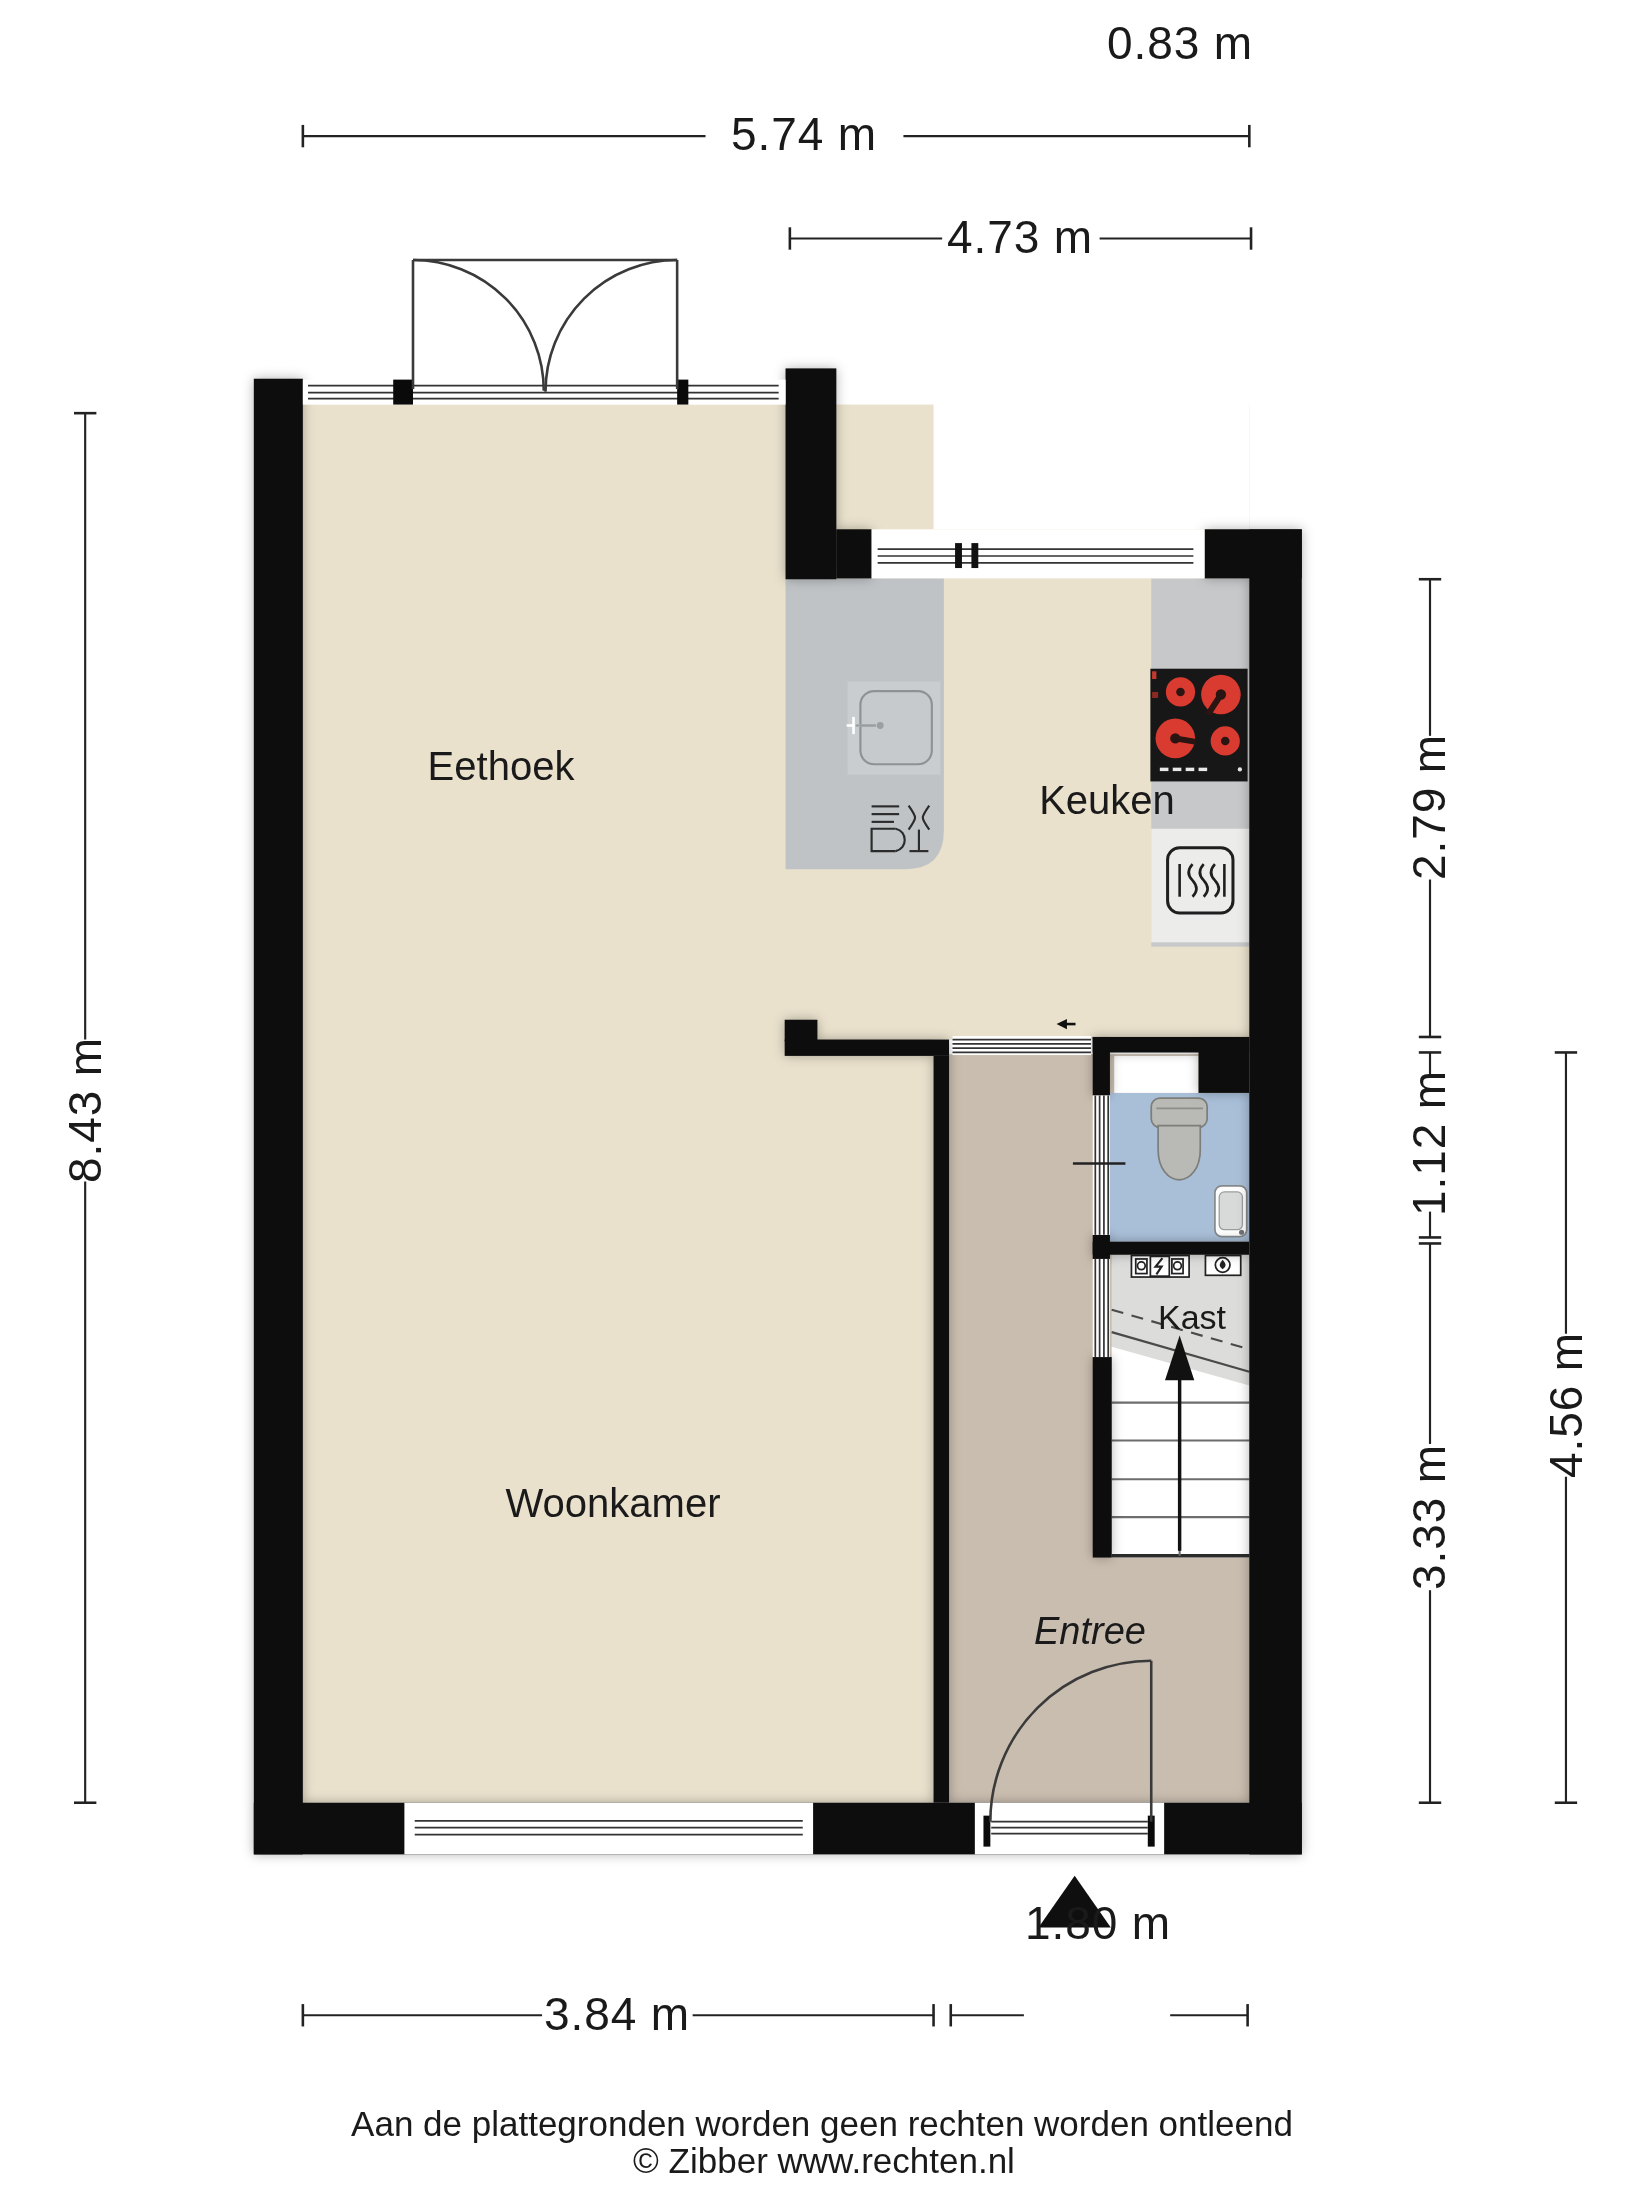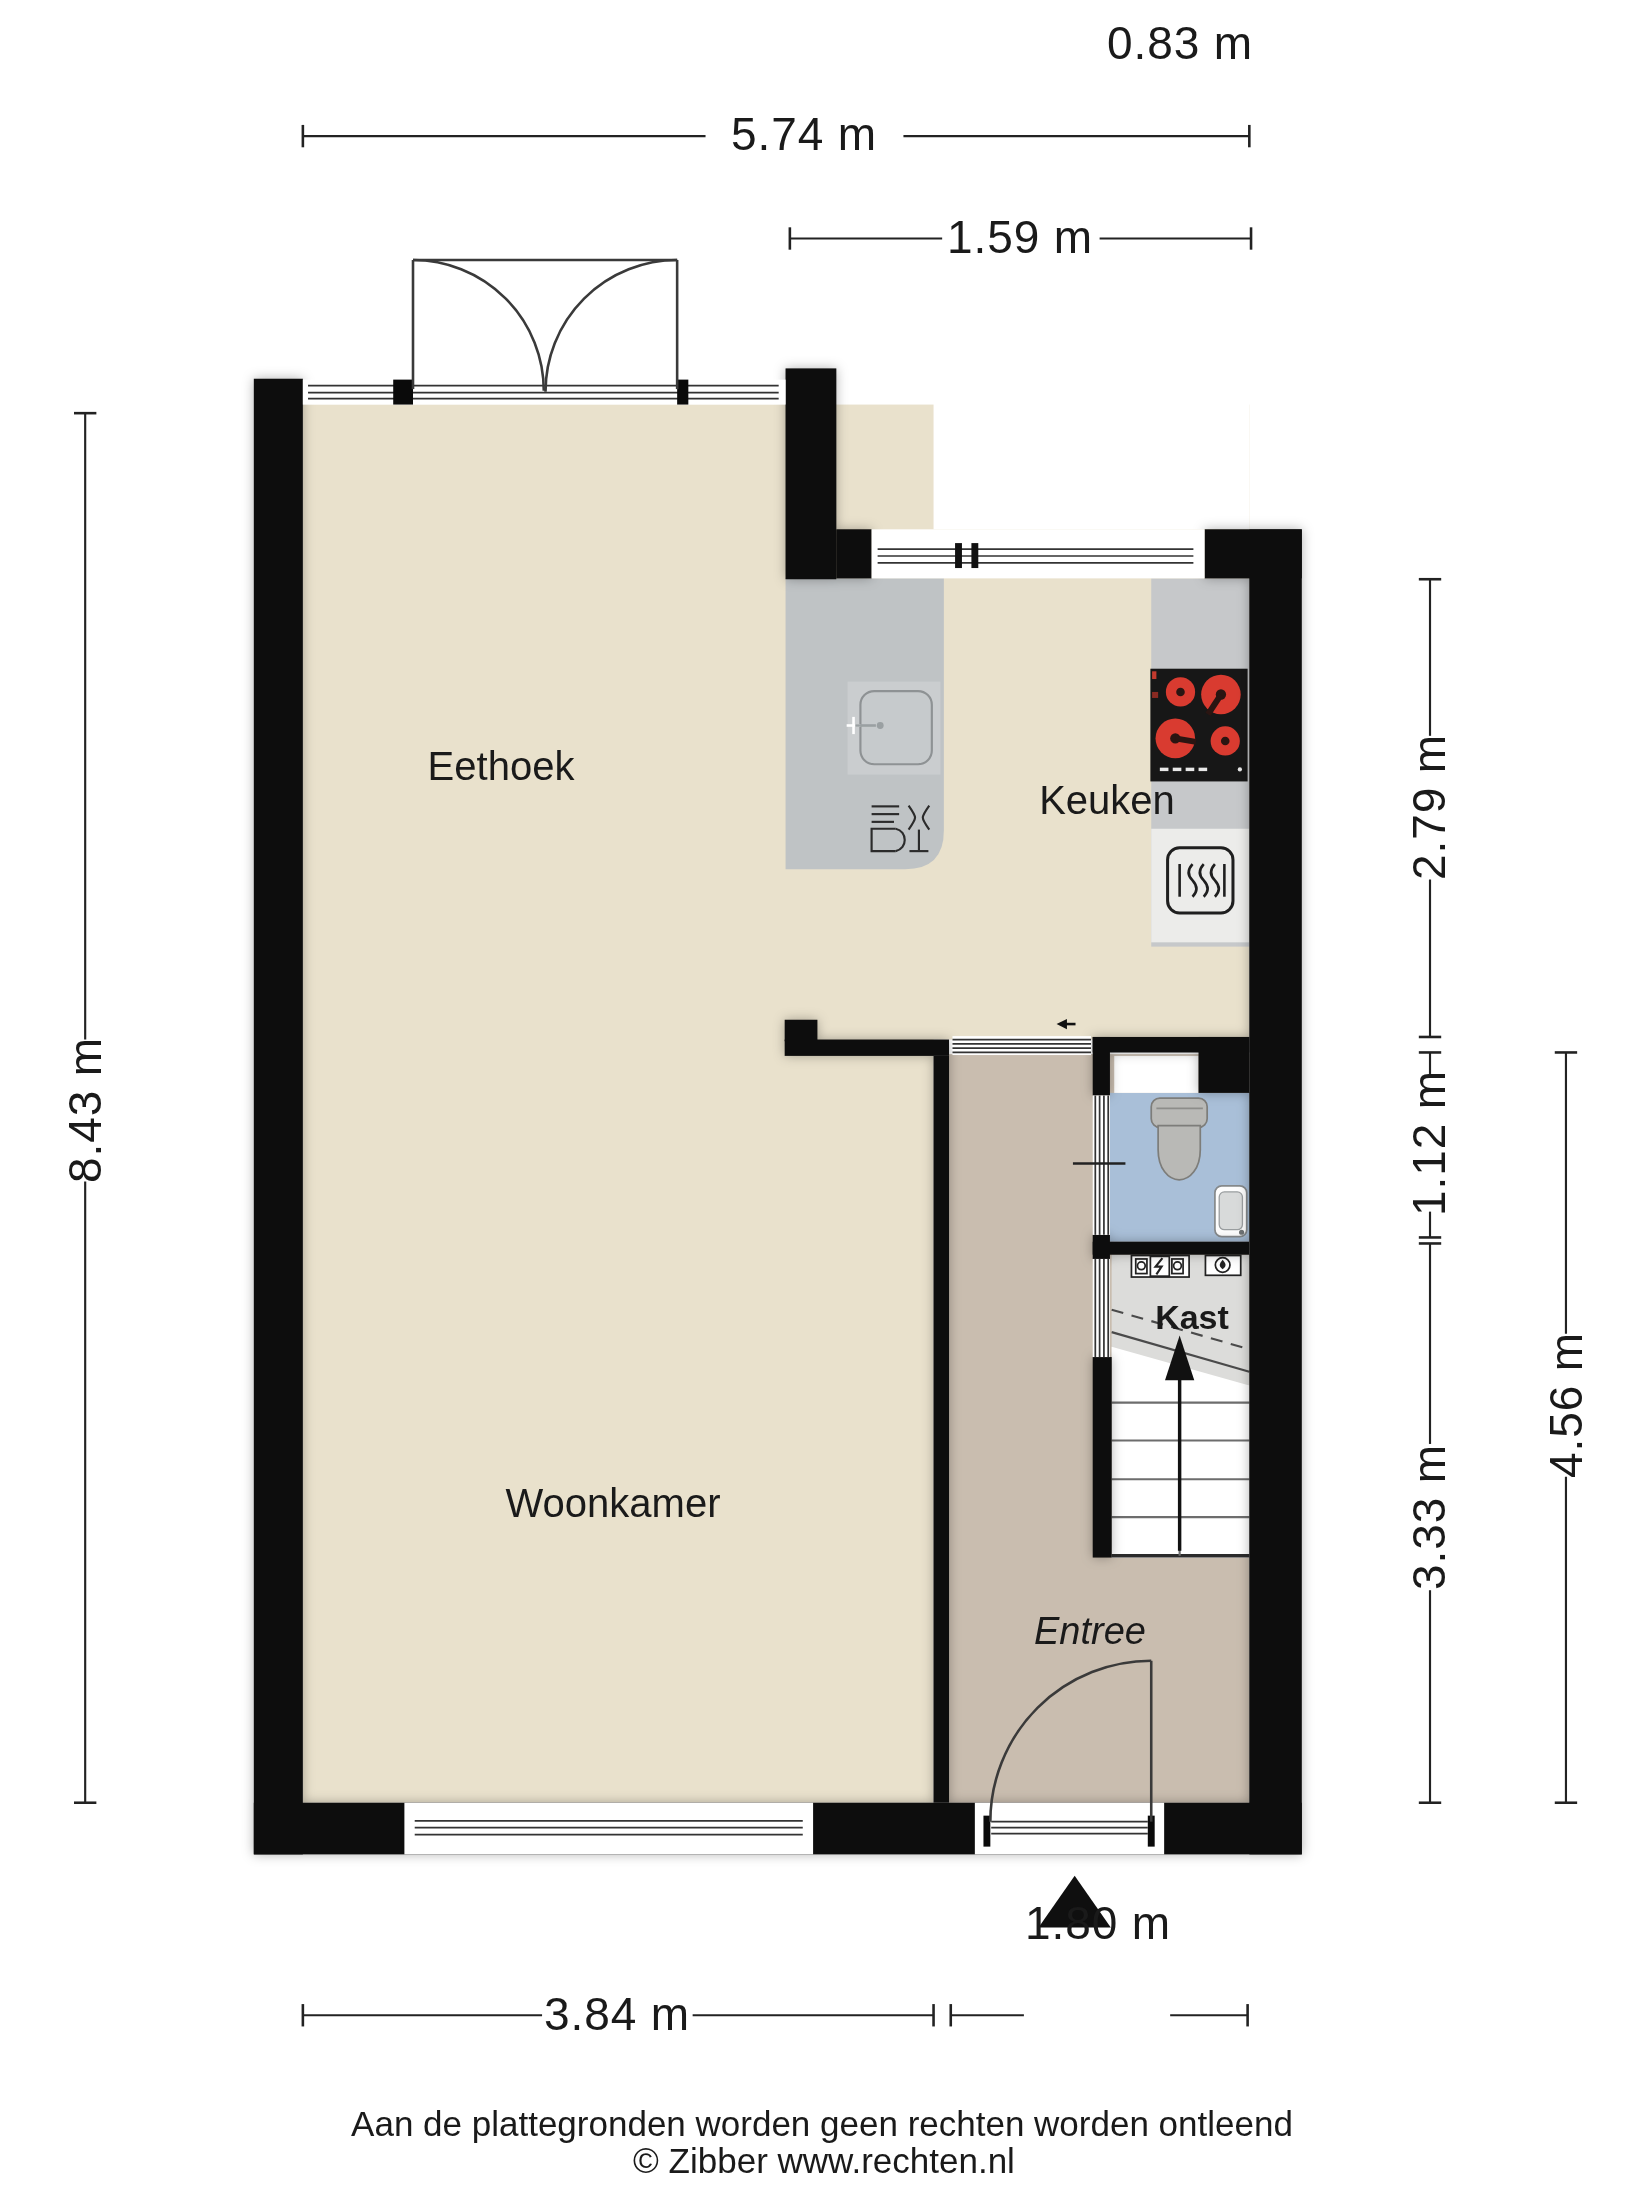--- a/index.html
+++ b/index.html
@@ -312,31 +312,31 @@
       <line x1="1105" y1="2342" x2="1190" y2="2342"></line>
       <line x1="1360" y1="2342" x2="1450" y2="2342"></line>
       <line x1="1105" y1="2329" x2="1105" y2="2355" stroke-width="3"></line>
       <line x1="1450" y1="2329" x2="1450" y2="2355" stroke-width="3"></line>
     </g>
   </g>
 </svg>
 
   <div class="lbl dim" style="left:1180px;top:43px;">0.83 m</div>
   <div class="lbl dim" style="left:804px;top:134px;">5.74 m</div>
-  <div class="lbl dim" style="left:1020px;top:237px;">1.59 m</div>
+  <div class="lbl dim" style="left:1020px;top:237px;">4.73 m</div>
   <div class="lbl dim rot" style="left:85px;top:1110px;">8.43 m</div>
   <div class="lbl dim rot" style="left:1429px;top:807px;">2.79 m</div>
   <div class="lbl dim rot" style="left:1429px;top:1143px;">1.12 m</div>
   <div class="lbl dim rot" style="left:1429px;top:1517px;">3.33 m</div>
   <div class="lbl dim rot" style="left:1566px;top:1405px;">4.56 m</div>
   <div class="lbl dim" style="left:617px;top:2014px;">3.84 m</div>
   <div class="lbl dim" style="left:1098px;top:1923px;">1.80 m</div>
 
   <div class="lbl room" style="left:465px;top:766px;margin-left:36px;">Eethoek</div>
   <div class="lbl room" style="left:1071px;top:800px;margin-left:36px;">Keuken</div>
   <div class="lbl room" style="left:613px;top:1503px;">Woonkamer</div>
-  <div class="lbl room-sm" style="left:1192px;top:1317px;font-weight:bold;">Kast</div>
+  <div class="lbl room-sm" style="left:1192px;top:1317px;">Kast</div>
   <div class="lbl room-md" style="left:1090px;top:1631px;">Entree</div>
 
   <div class="lbl footer-line" style="left:822px;top:2124px;">Aan de plattegronden worden geen rechten worden ontleend</div>
   <div class="lbl footer-line" style="left:824px;top:2161px;">© Zibber www.rechten.nl</div>
 </div>
 
 
 </body></html>

